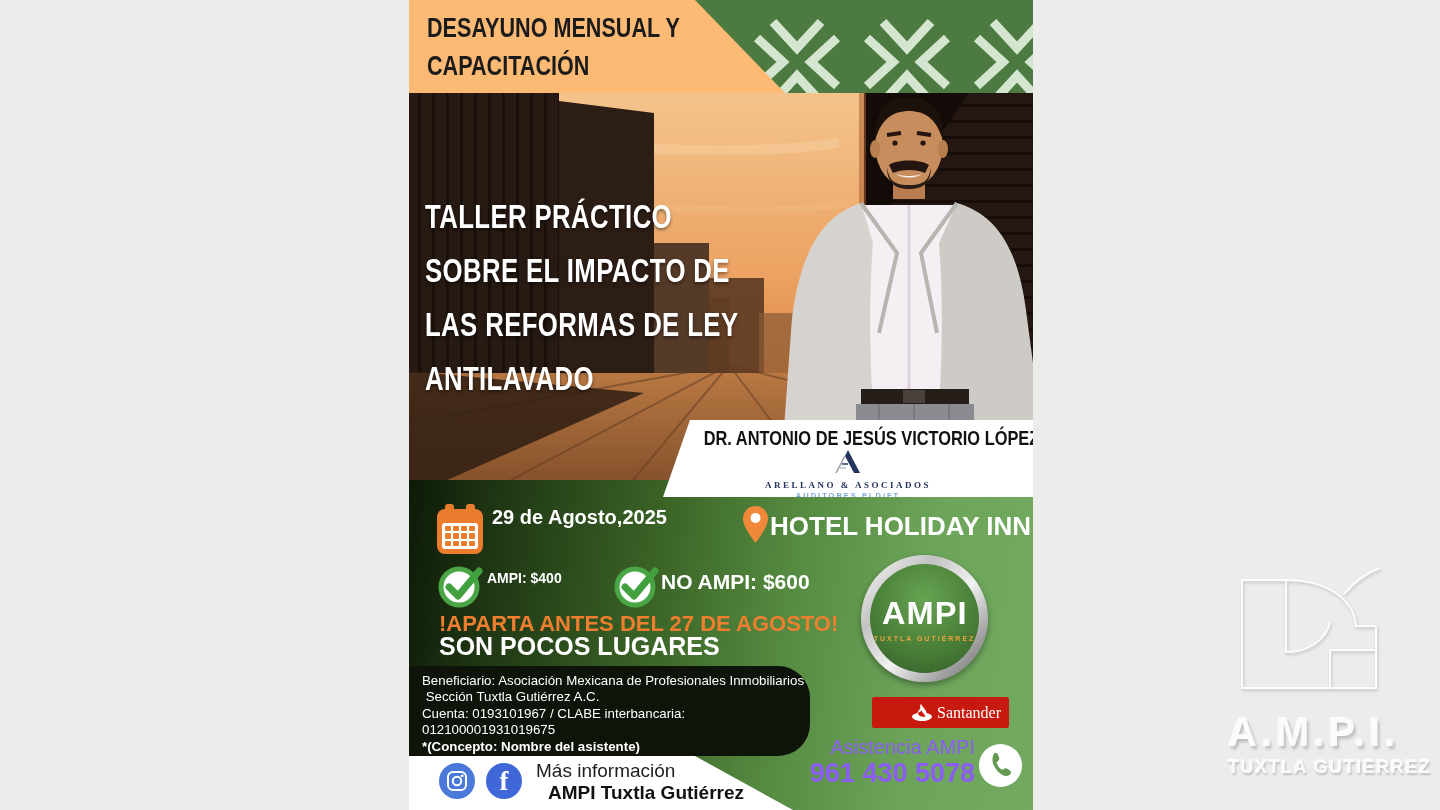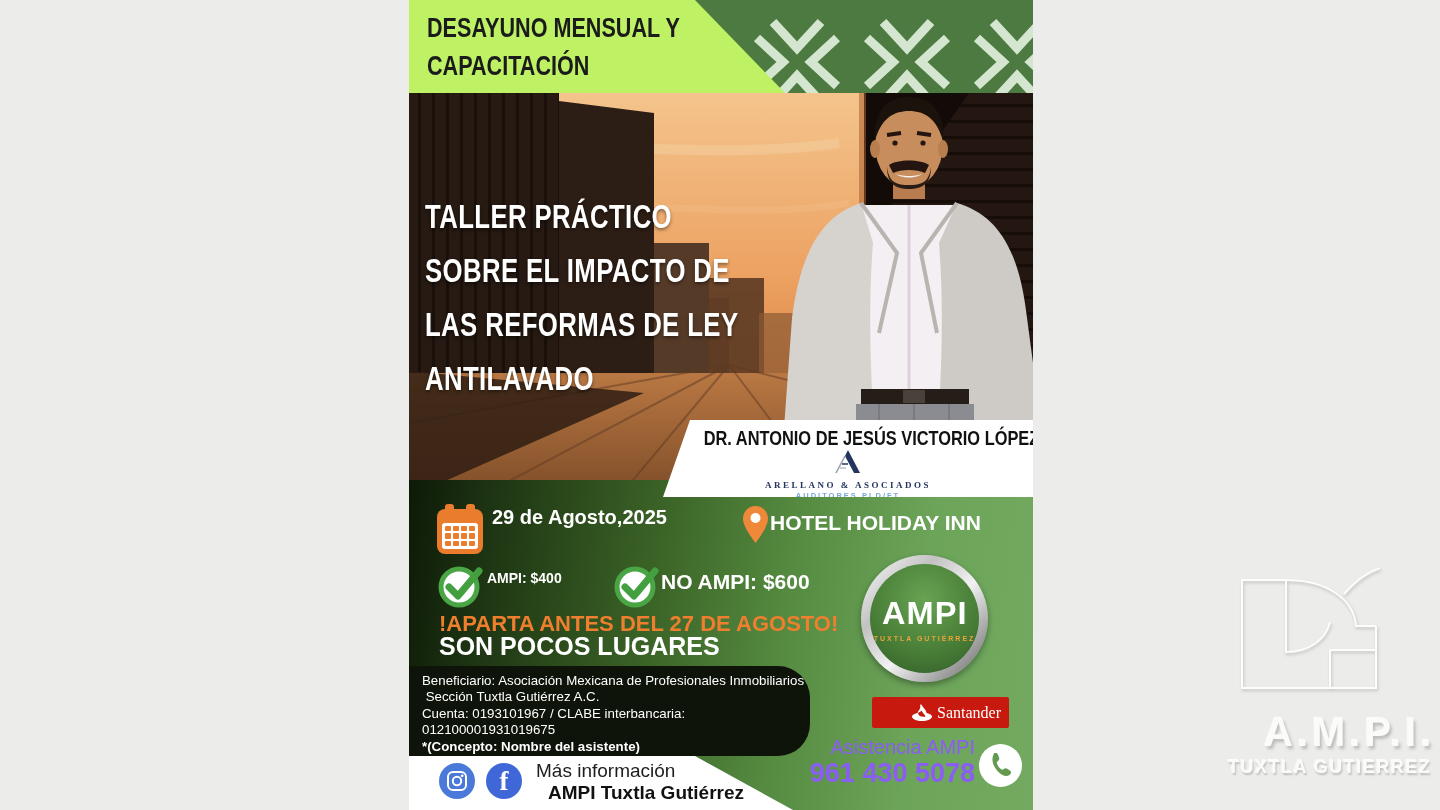--- a/index.html
+++ b/index.html
@@ -11,21 +11,21 @@
 
   
   .photo{position:absolute;left:0;top:93px;width:624px;height:404px;z-index:1;}
 
   
   .green-section{position:absolute;left:0;top:480px;width:624px;height:330px;z-index:2;
     background:linear-gradient(97deg,#0d1a07 0%,#1e3513 13%,#3a6226 38%,#568c41 60%,#6ca45a 80%,#73aa60 100%);}
 
   
   .banner-green{position:absolute;left:258px;top:0;width:366px;height:93px;background:#4d7a41;z-index:2;overflow:hidden;}
-  .banner-white{position:absolute;left:0;top:0;width:420px;height:93px;background:#bef264;z-index:3;
+  .banner-white{position:absolute;left:0;top:0;width:420px;height:93px;background:#fdba74;z-index:3;
     clip-path:polygon(0 0,286px 0,376px 100%,0 100%);}
   .banner-text{position:absolute;left:18px;top:9px;color:#1b1b1b;font-weight:bold;font-size:27px;line-height:38px;
     transform:scaleX(0.8);transform-origin:left top;white-space:nowrap;}
 
   
   .title-block{position:absolute;left:16px;top:190px;z-index:4;}
   .title-line{display:block;color:#ffffff;font-weight:bold;font-size:33px;line-height:54px;letter-spacing:.5px;
     transform:scaleX(0.78);transform-origin:left center;white-space:nowrap;text-shadow:0 2px 4px rgba(0,0,0,.45);}
 
   
@@ -39,21 +39,21 @@
 
   
   .cal{position:absolute;left:28px;top:504px;width:46px;height:50px;z-index:5;}
   .cal-body{position:absolute;left:0;top:5px;width:46px;height:45px;background:#ea7c2e;border-radius:8px;}
   .cal-tab{position:absolute;top:0;width:9px;height:12px;background:#ea7c2e;border-radius:3px;}
   .cal-inner{position:absolute;left:5px;top:19px;width:36px;height:26px;background:#fff;border-radius:3px;
     display:grid;grid-template-columns:repeat(4,1fr);gap:2px;padding:3px;box-sizing:border-box;}
   .cal-cell{background:#ea7c2e;border-radius:1px;}
   .date-block{position:absolute;left:83px;top:503px;z-index:5;color:#fff;font-weight:bold;font-size:20px;line-height:29px;white-space:nowrap;}
   .pin{position:absolute;left:334px;top:506px;z-index:5;}
-  .venue{position:absolute;left:361px;top:511px;z-index:5;color:#fff;font-weight:bold;font-size:21px;white-space:nowrap;}
+  .venue{position:absolute;left:361px;top:511px;z-index:5;color:#fff;font-weight:bold;font-size:26px;white-space:nowrap;}
   .check1{position:absolute;left:29px;top:562px;z-index:5;}
   .check2{position:absolute;left:205px;top:562px;z-index:5;}
   .price1{position:absolute;left:78px;top:570px;z-index:5;color:#fff;font-weight:bold;font-size:14px;}
   .price2{position:absolute;left:252px;top:570px;z-index:5;color:#fff;font-weight:bold;font-size:21px;}
   .urgency{position:absolute;left:30px;top:611px;z-index:5;color:#ef7f2f;font-weight:bold;font-size:22px;white-space:nowrap;text-align:right;}
   .scarcity{position:absolute;left:30px;top:632px;z-index:5;color:#fff;font-weight:bold;font-size:25px;white-space:nowrap;}
 
   
   .paybox{position:absolute;left:0;top:666px;width:401px;height:90px;background:#0e140a;z-index:5;
     border-radius:0 32px 32px 0;color:#fff;padding:7px 0 13px 13px;box-sizing:border-box;}
@@ -89,21 +89,21 @@
     display:flex;align-items:center;justify-content:center;}
   .fb{position:absolute;left:77px;top:7px;width:36px;height:36px;border-radius:50%;background:#3f67d8;
     display:flex;align-items:center;justify-content:center;color:#fff;font-weight:bold;font-size:27px;
     font-family:"Liberation Serif", serif;}
   .info1{position:absolute;left:127px;top:4px;font-size:19px;color:#1d1d1d;}
   .info2{position:absolute;left:127px;top:26px;font-size:19px;font-weight:bold;color:#111;margin-left:12px;}
 
   
   .watermark{position:absolute;left:1228px;top:560px;width:190px;z-index:1;}
   .wm-title{color:#fbfbfa;font-weight:bold;font-size:40px;letter-spacing:4px;margin-top:12px;
-    text-shadow:2px 3px 3px rgba(100,100,100,.35), -1px -1px 1px rgba(255,255,255,.9);white-space:nowrap;margin-left:36px;}
+    text-shadow:2px 3px 3px rgba(100,100,100,.35), -1px -1px 1px rgba(255,255,255,.9);white-space:nowrap;}
   .wm-sub{color:#fbfbfa;font-weight:bold;font-size:18px;letter-spacing:1.5px;margin-top:2px;
     text-shadow:1px 2px 2px rgba(100,100,100,.35), -1px -1px 1px rgba(255,255,255,.9);white-space:nowrap;}
 </style>
 </head>
 <body>
 
 <div class="flyer">
 
   <svg class="photo" viewBox="0 0 624 404" preserveAspectRatio="none">
     <defs>

